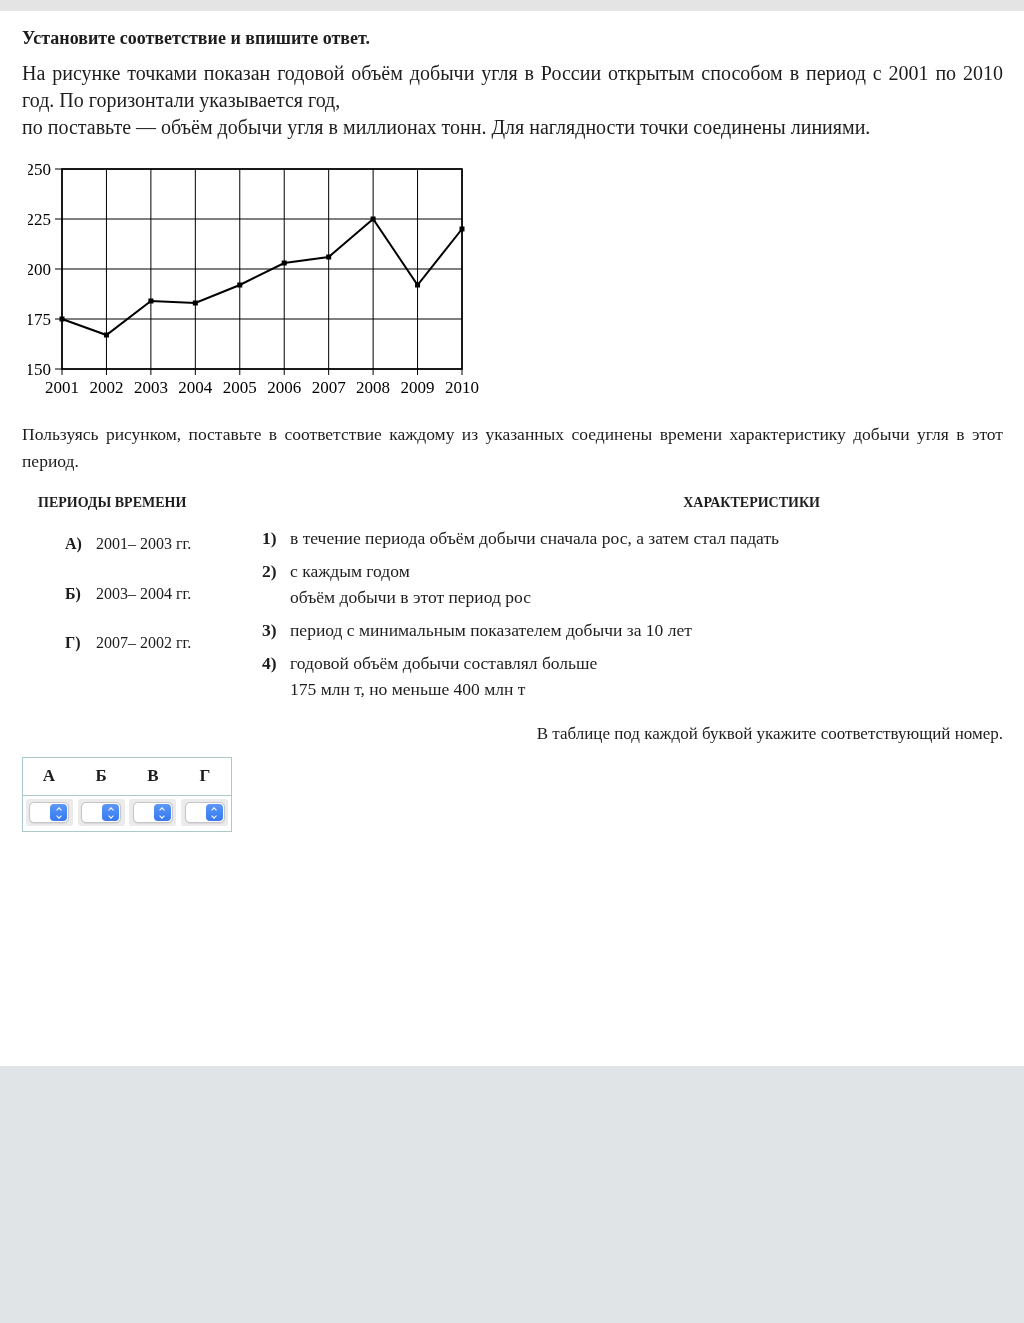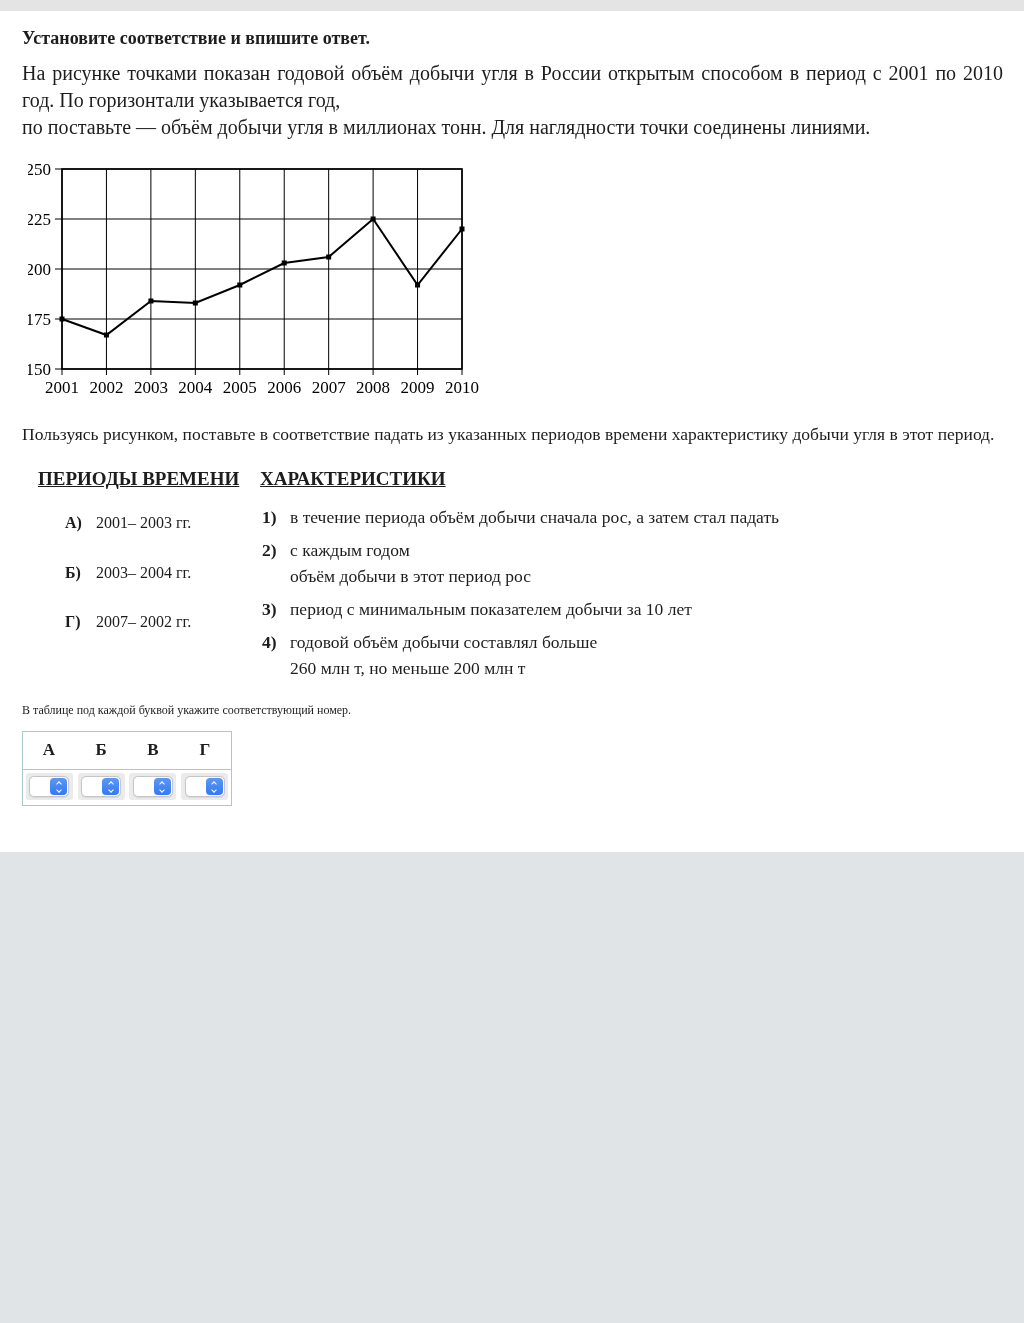--- a/index.html
+++ b/index.html
@@ -14,21 +14,21 @@
   body{
     width:1024px;height:1323px;
     background:var(--page-bg);
     font-family:"Liberation Serif","DejaVu Serif",serif;
     color:var(--ink);
     -webkit-font-smoothing:antialiased;
   }
   .top-strip{height:11px;background:var(--top-strip);}
   .page{
     background:#fff;
-    height:841px;
+    height:1055px;
     padding:0 21px 0 22px;
     overflow:hidden;
   }
   h1.title{
     margin:17px 0 0 0;
     font-size:18px;
     font-weight:bold;
   }
   p.intro{
     margin:11px 0 0 0;
@@ -45,37 +45,37 @@
   }
   p.task{
     margin:16px 0 0 0;
     font-size:17.5px;
     line-height:27px;
   }
   .match{display:flex;margin-top:20px;}
   .col-left{width:238px;flex:none;}
   .col-right{width:560px;flex:none;}
   .col-header{
-    font-size:19px;
+    font-size:14px;
     font-weight:bold;
-    text-decoration:underline;
   }
   .col-left .col-header{margin-left:16px;}
-  .col-right .col-header{text-align:left;}
+  .col-right .col-header{text-align:right;}
   .p-rows{margin:11px 0 0 43px;}
   .p-row{line-height:32.5px;font-size:16px;margin-top:17px;}
   .p-label{font-weight:bold;display:inline-block;width:31px;}
   .c-items{margin:14px 0 0 2px;}
   .c-item{display:flex;font-size:17.5px;line-height:26px;margin-bottom:7px;}
   .c-label{font-weight:bold;flex:none;width:28px;}
   .c-text{flex:1;}
   .c-line2:empty{display:none;}
   p.table-instr{
     margin:15px 0 0 0;
-    font-size:12px;
+    font-size:17px;
+    text-align:right;
   }
   table.answer{
     margin-top:13px;
     border-collapse:collapse;
     width:210px;
     border:1px solid var(--table-border);
   }
   table.answer th{
     font-size:17px;
     font-weight:bold;
@@ -194,21 +194,21 @@
         <rect x="164.83333333333334" y="139.5" width="5" height="5" fill="#000000"></rect>
         <rect x="209.27777777777777" y="121.5" width="5" height="5" fill="#000000"></rect>
         <rect x="253.72222222222223" y="99.5" width="5" height="5" fill="#000000"></rect>
         <rect x="298.1666666666667" y="93.5" width="5" height="5" fill="#000000"></rect>
         <rect x="342.6111111111111" y="55.5" width="5" height="5" fill="#000000"></rect>
         <rect x="387.05555555555554" y="121.5" width="5" height="5" fill="#000000"></rect>
         <rect x="431.5" y="65.5" width="5" height="5" fill="#000000"></rect>
       </svg>
   </div>
 
-  <p class="task justify">Пользуясь рисунком, поставьте в соответствие падать из указанных периодов времени характеристику добычи угля в этот период.</p>
+  <p class="task justify">Пользуясь рисунком, поставьте в соответствие каждому из указанных соединены времени характеристику добычи угля в этот период.</p>
 
   <div class="match">
     <div class="col-left">
       <div class="col-header">ПЕРИОДЫ ВРЕМЕНИ</div>
       <div class="p-rows">
         <div class="p-row">
           <span class="p-label">А)</span><span>2001– 2003 гг.</span>
         </div>
         <div class="p-row">
           <span class="p-label">Б)</span><span>2003– 2004 гг.</span>
@@ -238,21 +238,21 @@
         <div class="c-item">
           <span class="c-label">3)</span>
           <span class="c-text">
               <span class="block">период с минимальным показателем добычи за 10 лет</span>
             </span>
         </div>
         <div class="c-item">
           <span class="c-label">4)</span>
           <span class="c-text">
               <span class="block">годовой объём добычи составлял больше</span>
-              <span class="block c-line2">260 млн т, но меньше 200 млн т</span>
+              <span class="block c-line2">175 млн т, но меньше 400 млн т</span>
             </span>
         </div>
       </div>
     </div>
   </div>
 
   <p class="table-instr">В таблице под каждой буквой укажите соответствующий номер.</p>
 
   <table class="answer">
     <tbody>

